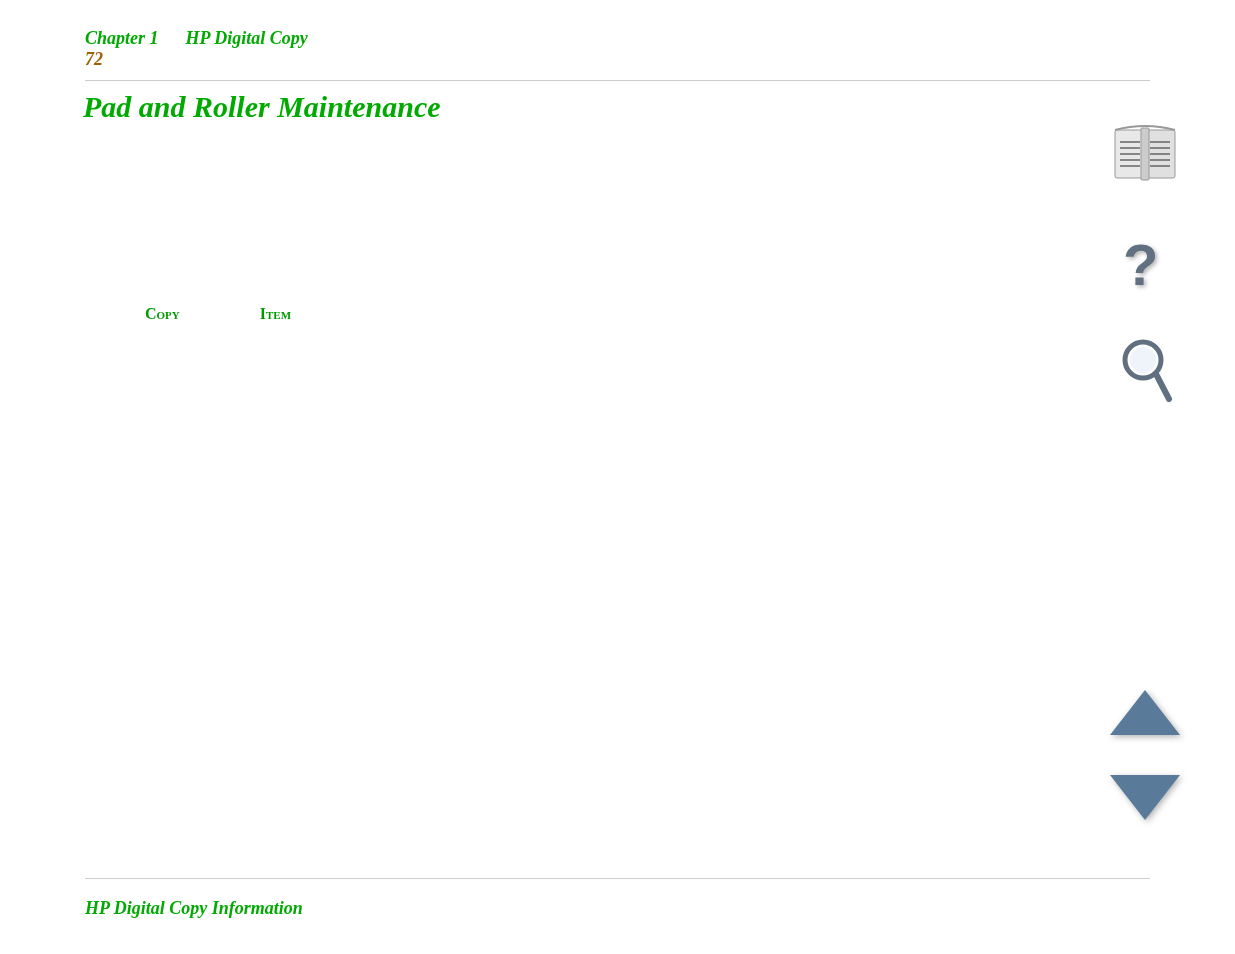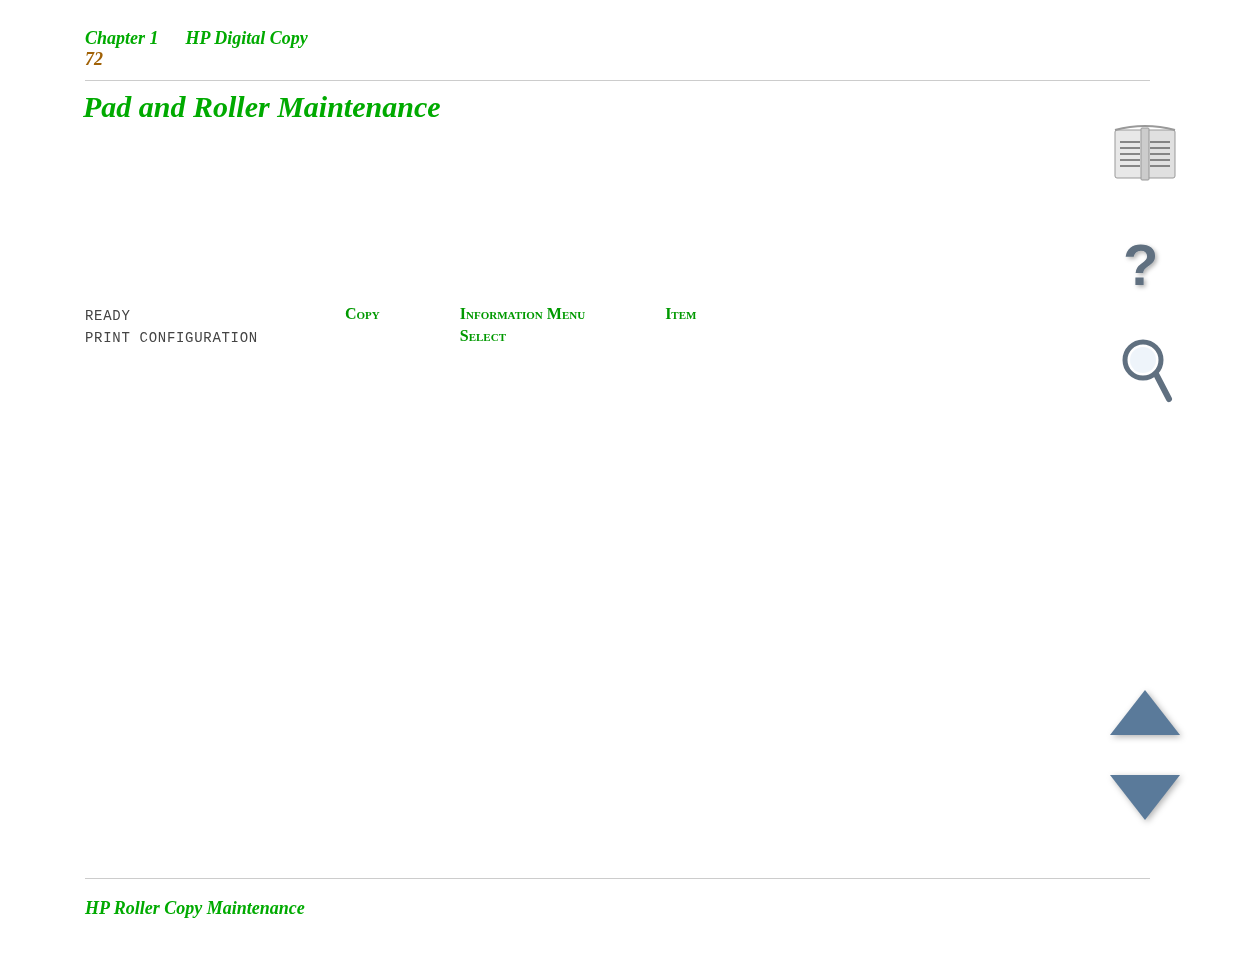--- a/index.html
+++ b/index.html
@@ -253,34 +253,26 @@
   </div>
 </div>
 
 <div class="nav-arrows" style="top: 690px;">
   <div class="arrow-up"></div>
   <div class="arrow-down"></div>
 </div>
 
 <div class="content-area">
 
-  <div class="lcd-display">
-    <div>READY</div>
-    <div>PRINT CONFIGURATION</div>
-  </div>
 
   <div class="menu-column">
     <div class="menu-label">Copy</div>
   </div>
 
-  <div style="margin-left: 80px;">
-    <div class="menu-label">Information Menu</div>
-    <div class="menu-sub">Select</div>
-  </div>
 
   <div style="margin-left: 80px; text-align: right;">
     <div class="menu-label">Item</div>
   </div>
 </div>
 
 <div class="bottom-divider"></div>
 
-<div class="footer">HP Roller Copy Maintenance</div>
+<div class="footer">HP Digital Copy Information</div>
 
 </body></html>

